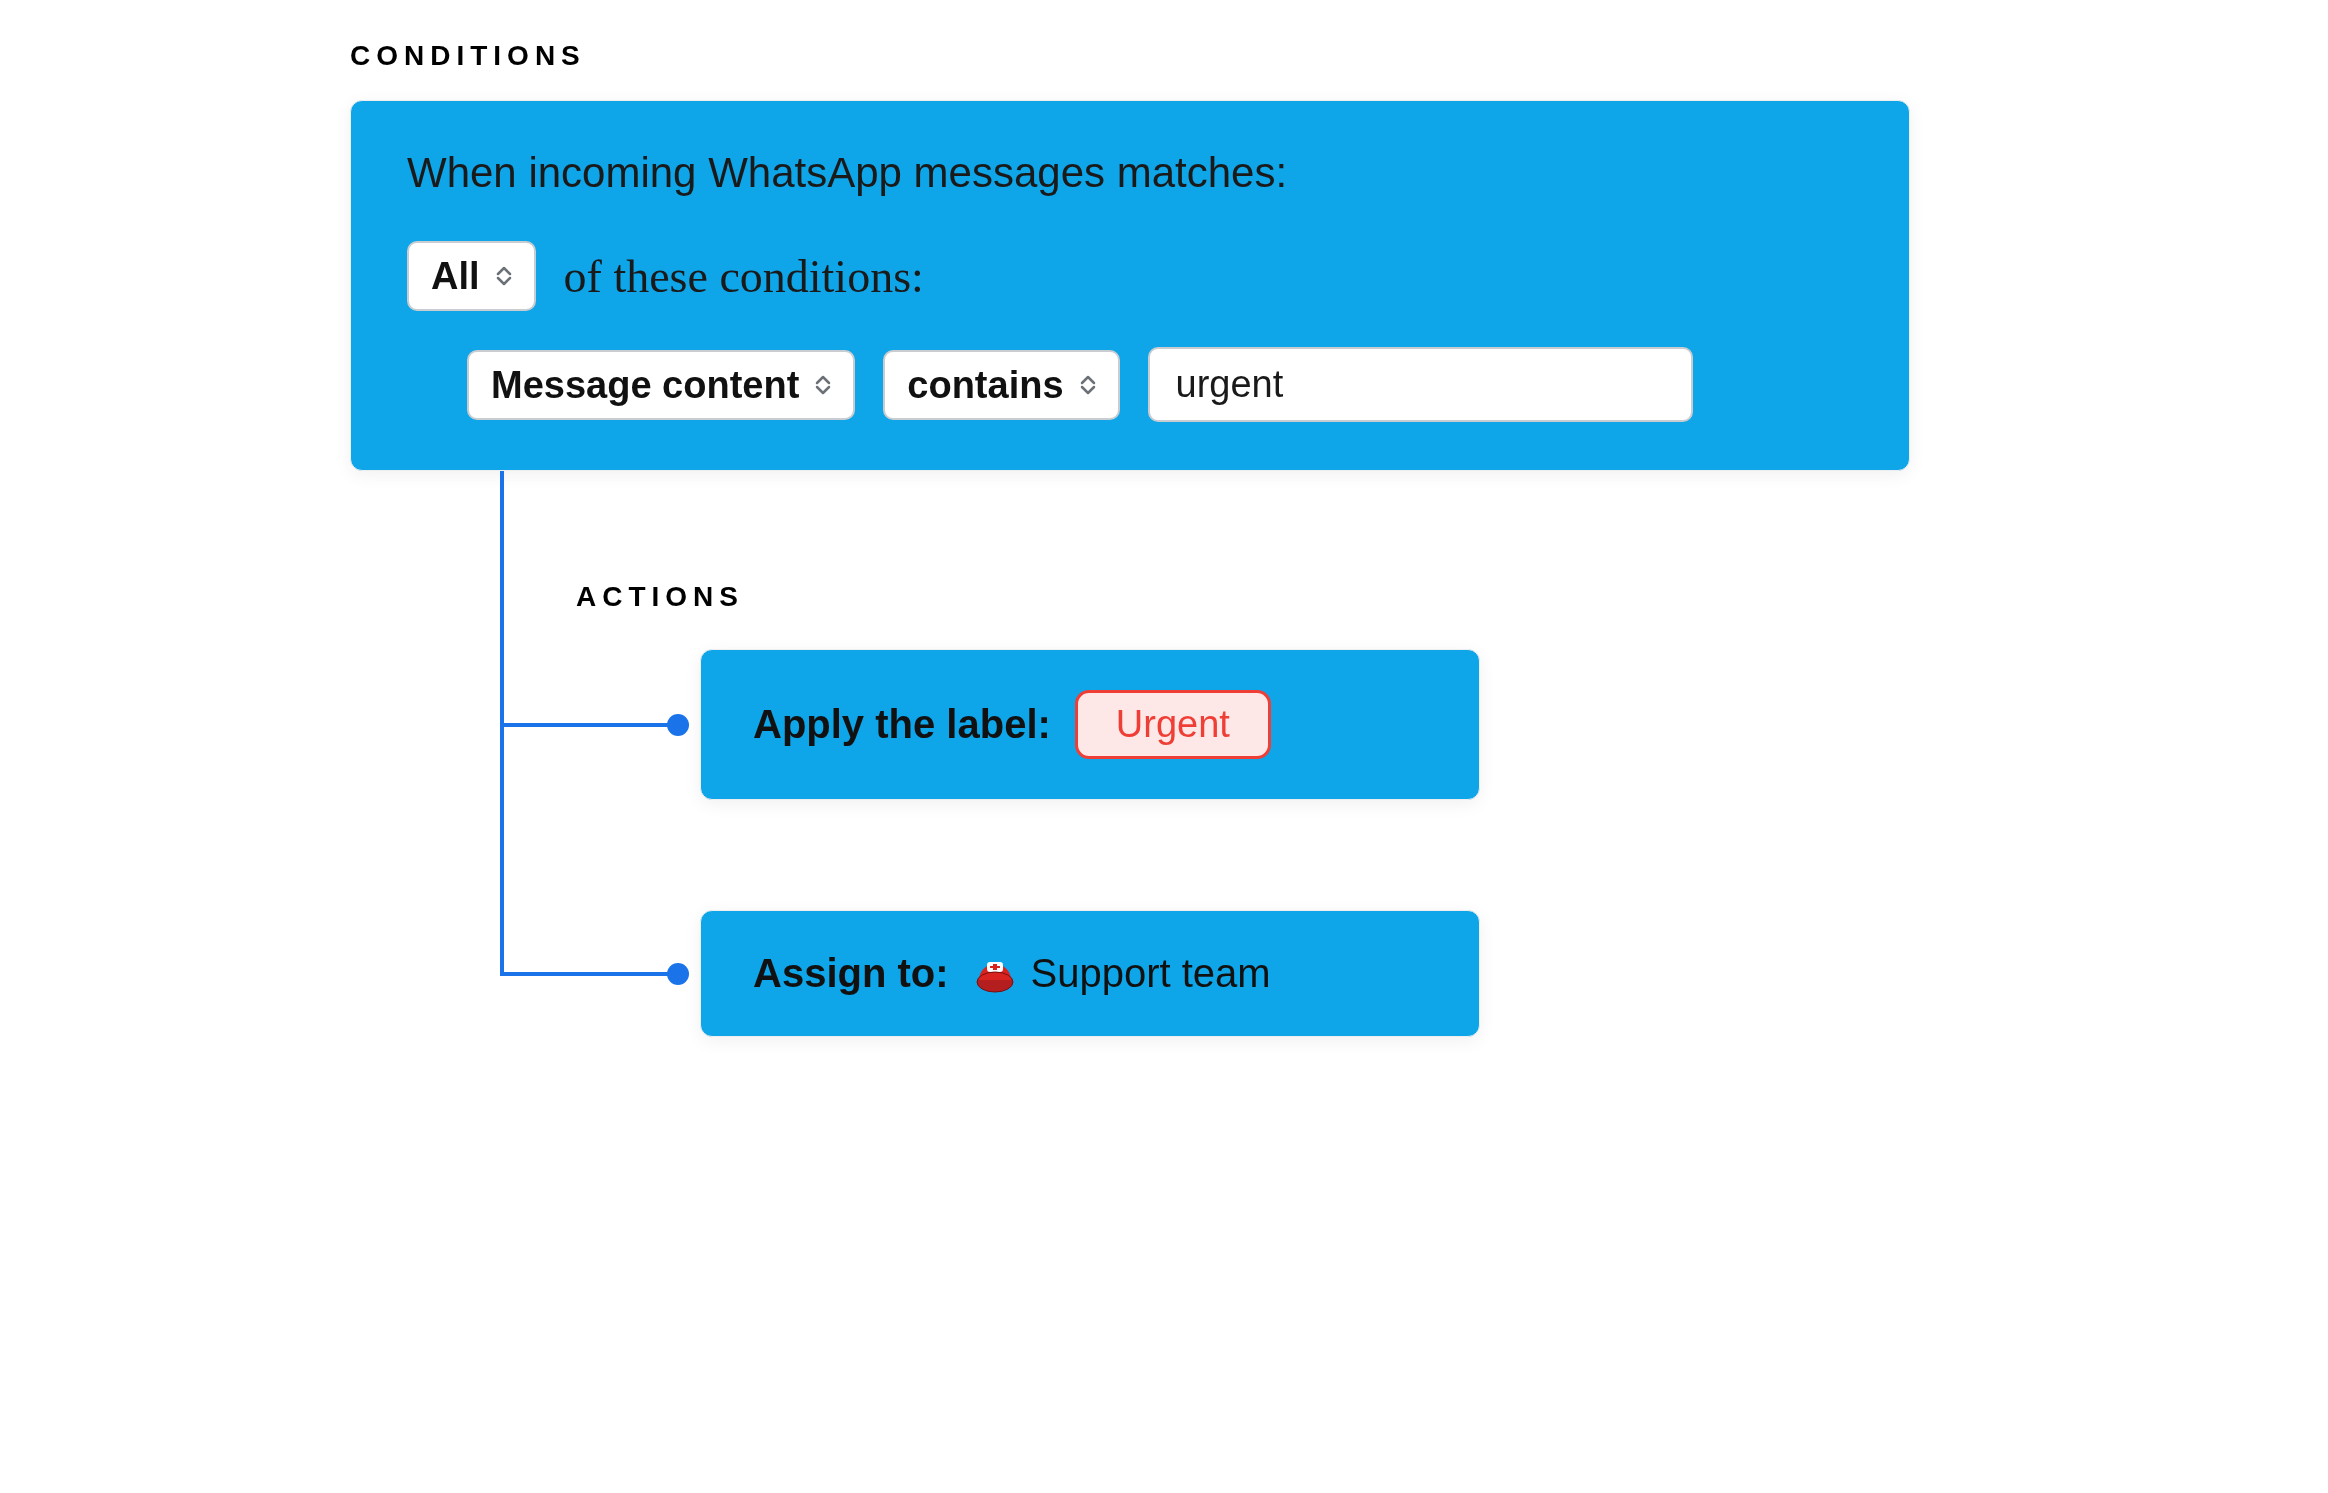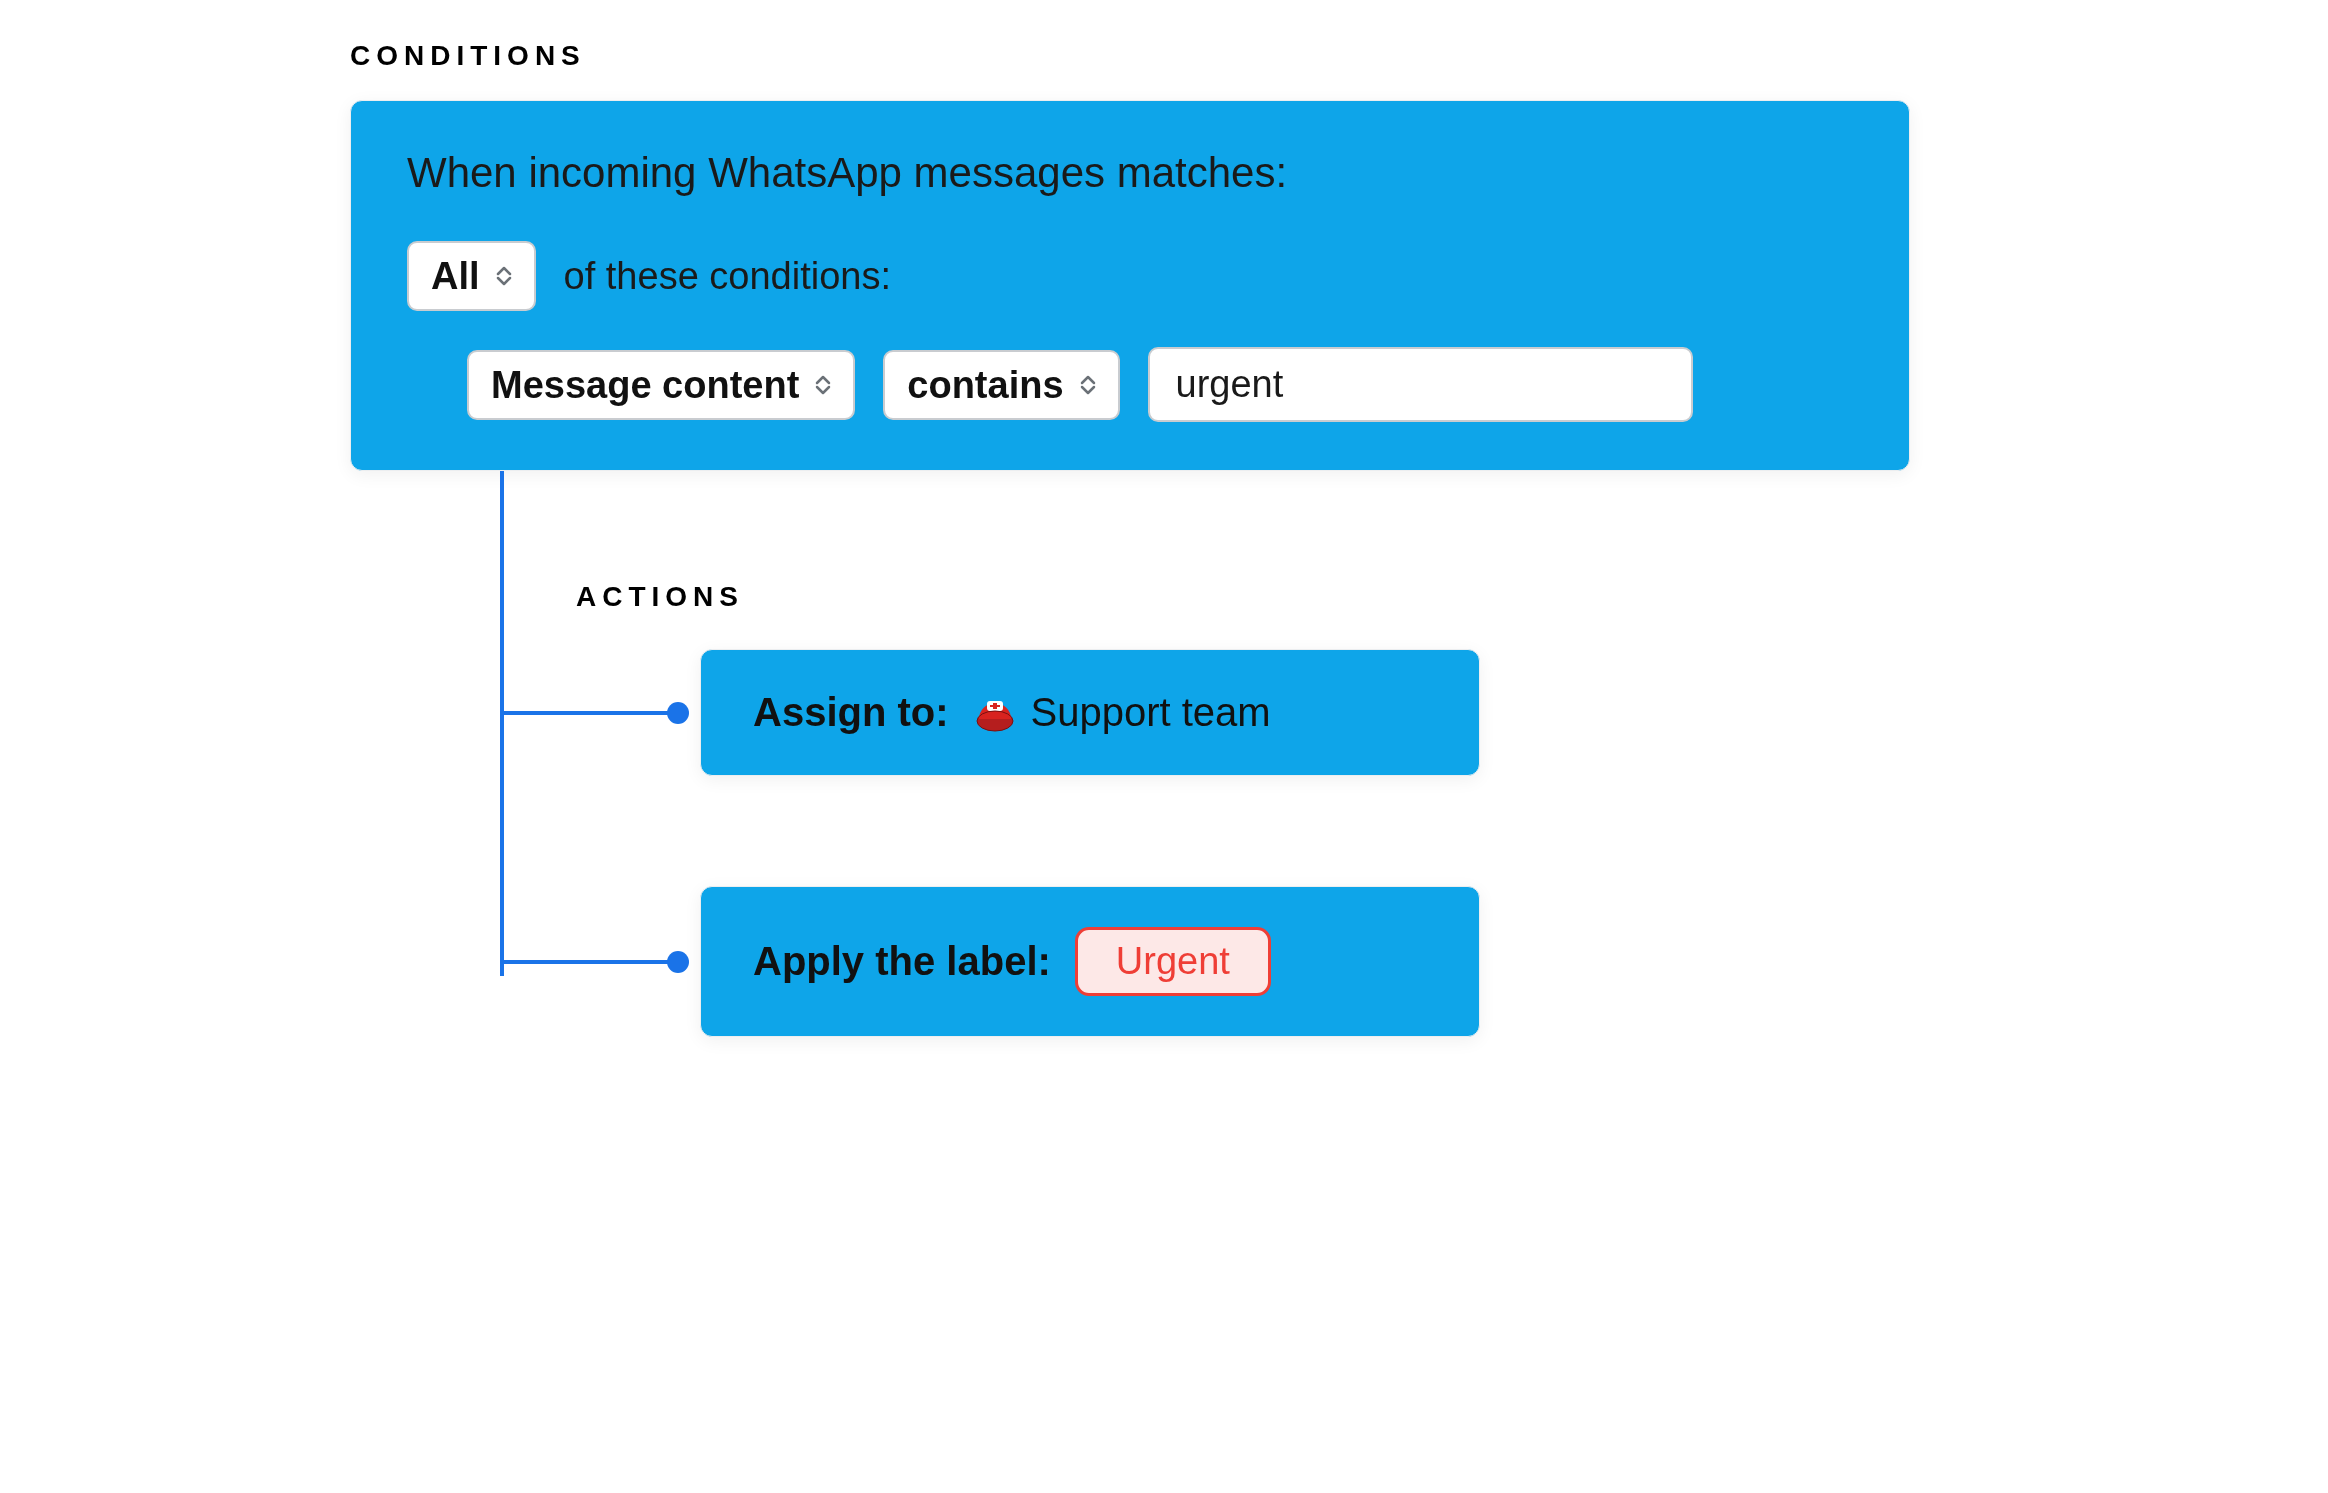--- a/index.html
+++ b/index.html
@@ -64,23 +64,24 @@
   }
   .select.bold { font-weight: 700; text-align: right; }
   .select .caret {
     display: inline-flex;
     flex-direction: column;
     line-height: 0;
     color: #6b7177;
   }
   .caret svg { display:block; }
   .plain-text {
-    font-size: 38px;
+    font-size: 46px;
     font-weight: 400;
     color: #1a1a1a;
+    font-family: Liberation Serif, serif;
   }
   .text-input {
     border: 2px solid #c9ccd0;
     border-radius: 10px;
     padding: 14px 26px;
     font-size: 38px;
     font-weight: 400;
     background: #fff;
     color: #1a1a1a;
     min-width: 360px;
@@ -216,20 +217,29 @@
         </span>
       </div>
       <input class="text-input" value="urgent" style="">
     </div>
   </div>
 
   <div class="connector-wrap">
     <div class="vline" id="vline" style="height: 504.5px;"></div>
 
     <div class="section-label actions">ACTIONS</div>
+
+    <div class="action-row" id="row0">
+      <div class="hline" style="width:176px"></div>
+      <div class="node-dot" style="left:178px"></div>
+      <div class="card action-card">
+        <span class="action-label">Apply the label:</span>
+        <span class="tag">Urgent</span>
+      </div>
+    </div>
 
     <div class="action-row" id="row1">
       <div class="hline" style="width:176px"></div>
       <div class="node-dot" style="left:178px"></div>
       <div class="card action-card">
         <span class="action-label">Assign to:</span>
         <span class="assignee">
           <span class="emoji-badge">
             <svg viewBox="0 0 44 44" width="44" height="44">
               <ellipse cx="22" cy="30" rx="18" ry="10" fill="#b51e1e"></ellipse>
@@ -237,24 +247,15 @@
               <rect x="14" y="10" width="16" height="10" rx="3" fill="#ffffff"></rect>
               <rect x="20" y="12" width="4" height="6" fill="#d8231f"></rect>
               <rect x="17" y="14" width="10" height="2" fill="#d8231f"></rect>
               <ellipse cx="22" cy="30" rx="18" ry="10" fill="none" stroke="#7a0f0f" stroke-width="1"></ellipse>
             </svg>
           </span>
           <span>Support team</span>
         </span>
       </div>
     </div>
-
-    <div class="action-row" id="row0">
-      <div class="hline" style="width:176px"></div>
-      <div class="node-dot" style="left:178px"></div>
-      <div class="card action-card">
-        <span class="action-label">Apply the label:</span>
-        <span class="tag">Urgent</span>
-      </div>
-    </div>
   </div>
 
 </div>
 
 </body></html>

